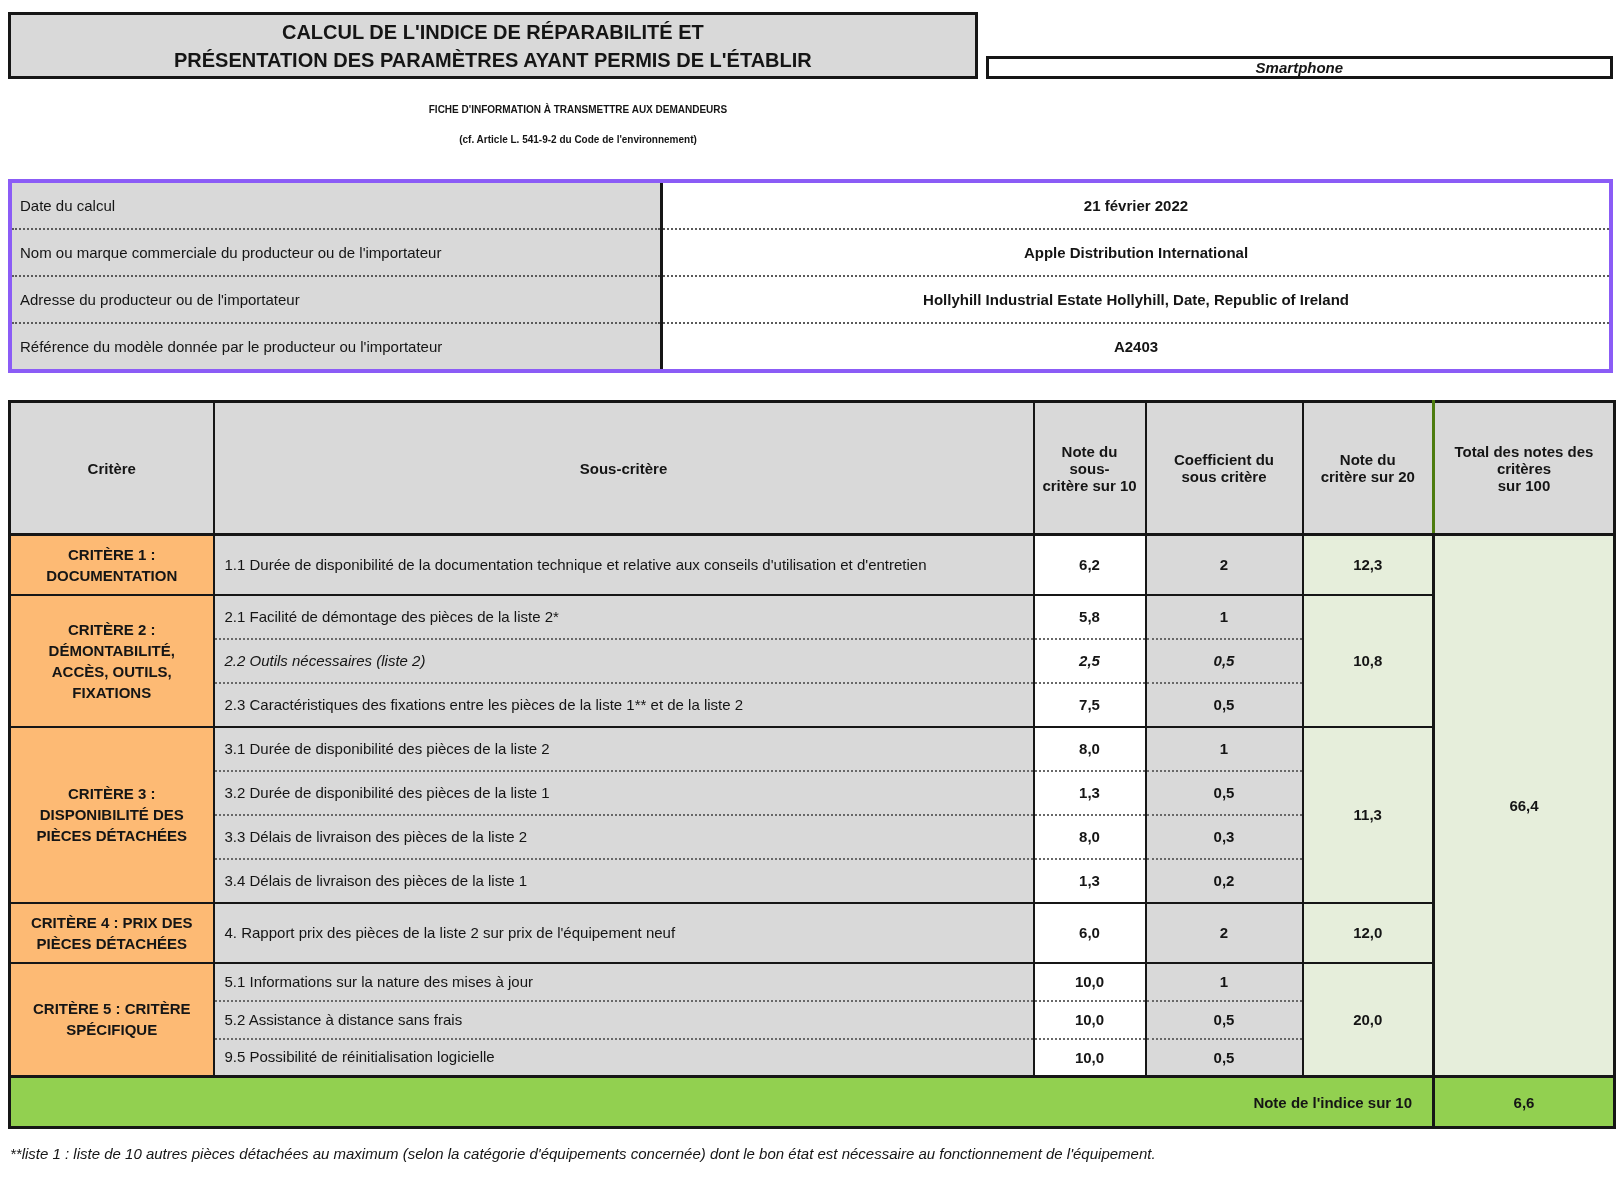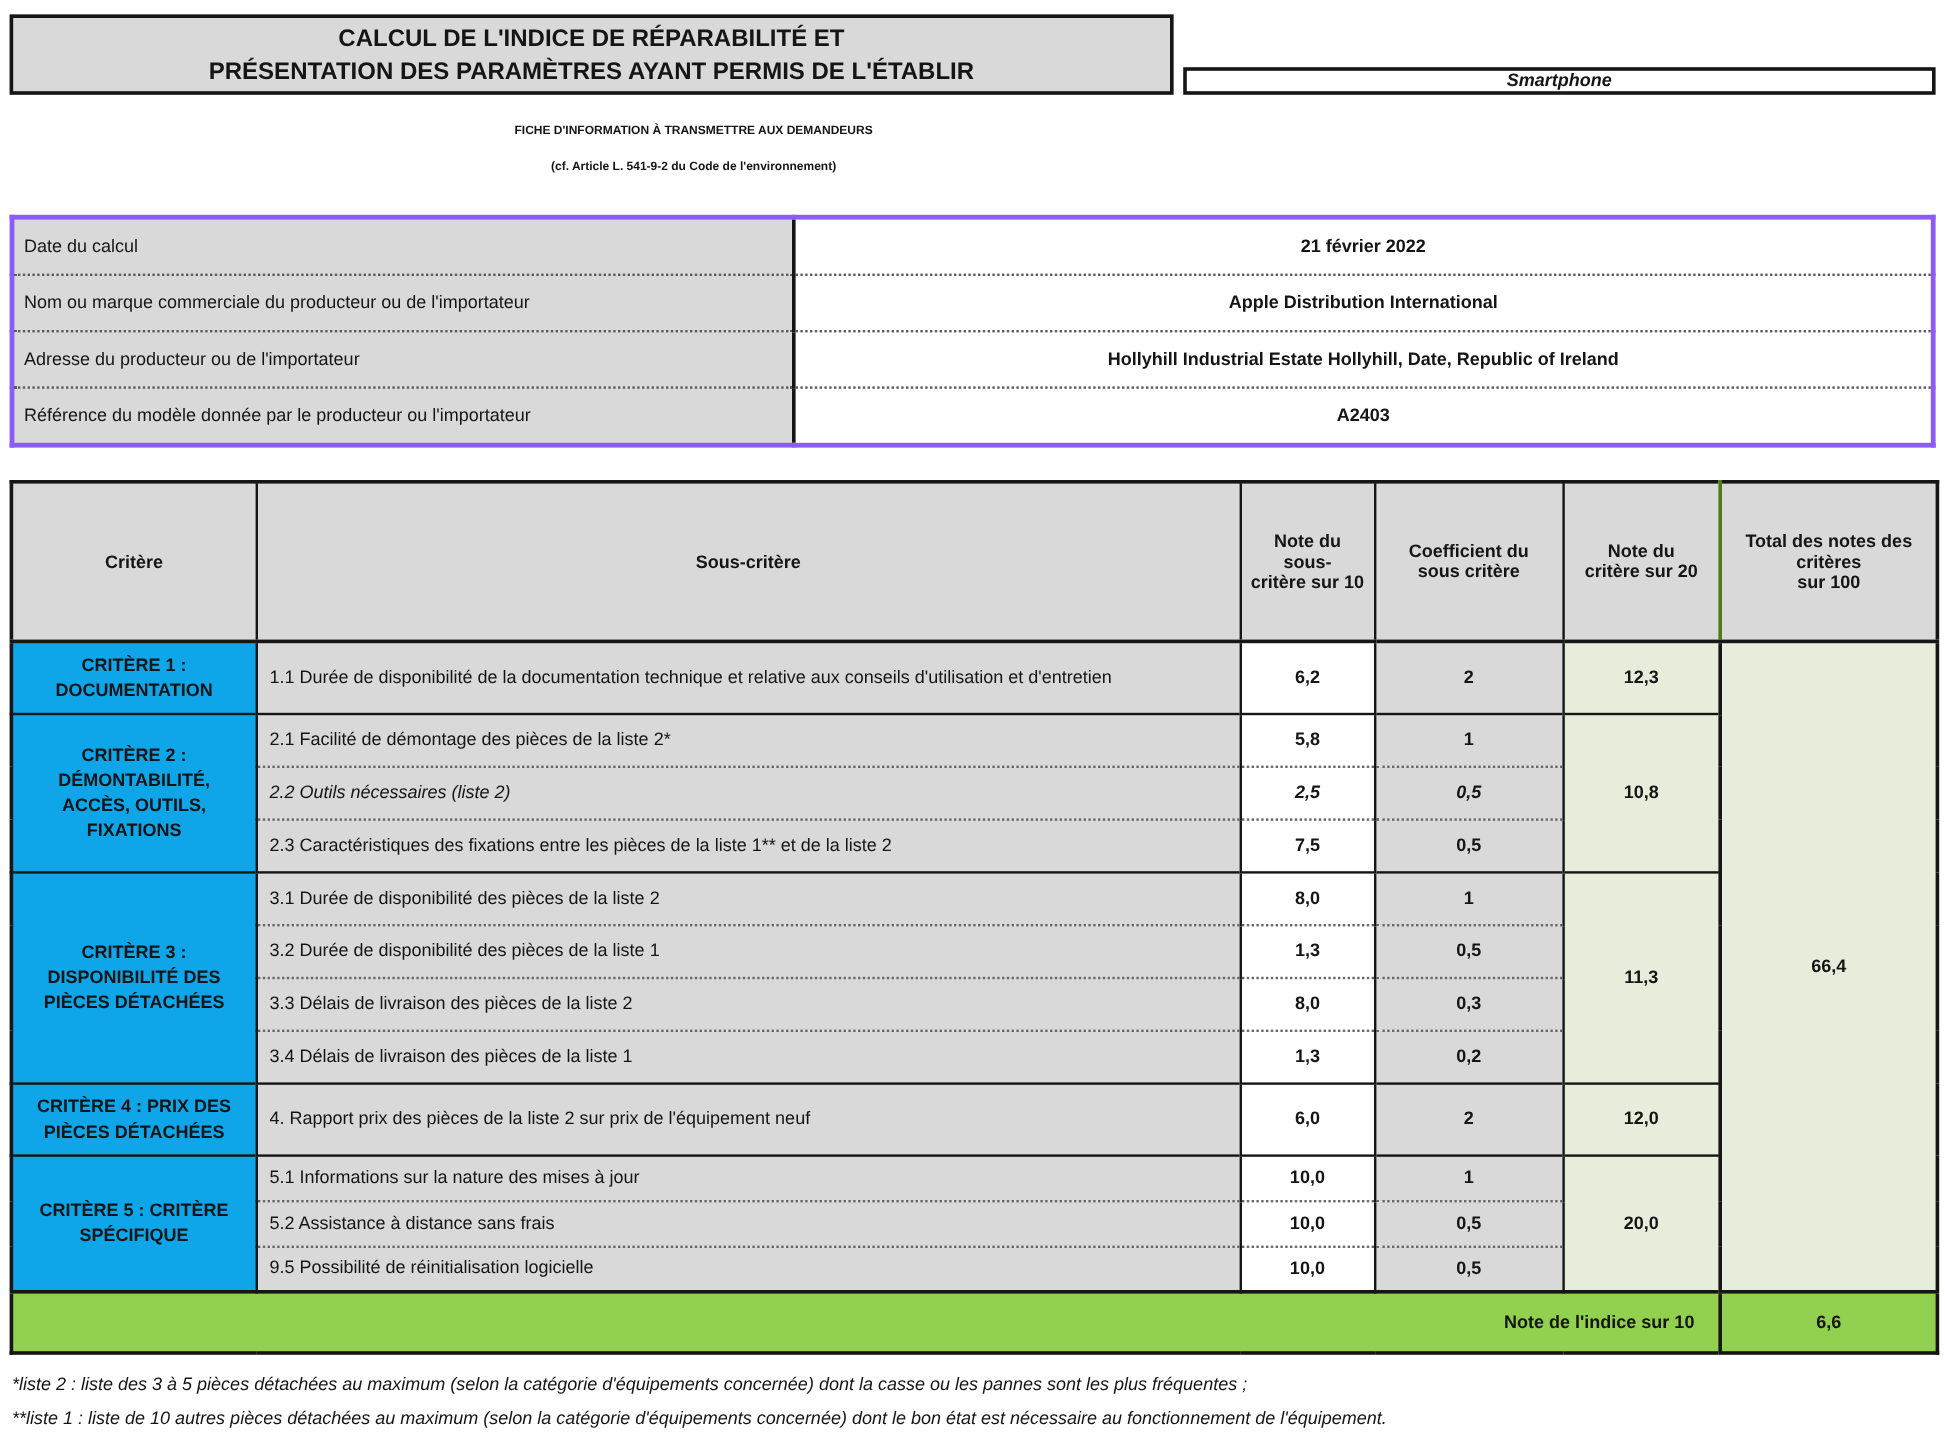--- a/index.html
+++ b/index.html
@@ -45,21 +45,21 @@
     width:1605px; border:3px solid #161616; table-layout:fixed;
   }
   .main th, .main td { font-size:15px; vertical-align:middle; }
   .main .h {
     background:#d9d9d9; font-weight:bold; text-align:center;
     white-space:pre-line; height:126px; padding:2px 6px;
     border-right:2.5px solid #161616; border-bottom:3px solid #161616;
   }
   .main .h.total-h { border-left:3px solid #4d7c0f; border-right:none; }
   .crit {
-    background:#0ea5e9; font-weight:bold; text-align:center;
+    background:#fdba74; font-weight:bold; text-align:center;
     white-space:pre-line; line-height:21px;
     border-right:2.5px solid #161616; padding:2px 4px;
   }
   .sous {
     background:#d9d9d9; text-align:left; padding:3px 10px; line-height:20px;
     border-right:2.5px solid #161616;
   }
   .note  { background:#ffffff; font-weight:bold; text-align:center; border-right:2.5px solid #161616; }
   .coeff { background:#d9d9d9; font-weight:bold; text-align:center; border-right:2.5px solid #161616; }
   .n20   { background:#e6eedb; font-weight:bold; text-align:center; border-right:3px solid #161616; }
@@ -227,17 +227,16 @@
       </tbody>
     <tfoot>
       <tr class="index-row">
         <td colspan="5" class="index-label">Note de l'indice sur 10</td>
         <td class="index-value">6,6</td>
       </tr>
     </tfoot>
   </table>
 
   <div class="footnotes">
-    <div>*liste 2 : liste des 3 à 5 pièces détachées au maximum (selon la catégorie d'équipements concernée) dont la casse ou les pannes sont les plus fréquentes ;</div>
     <div>**liste 1 : liste de 10 autres pièces détachées au maximum (selon la catégorie d'équipements concernée) dont le bon état est nécessaire au fonctionnement de l'équipement.</div>
   </div>
 
 </div>
 
 </body></html>

